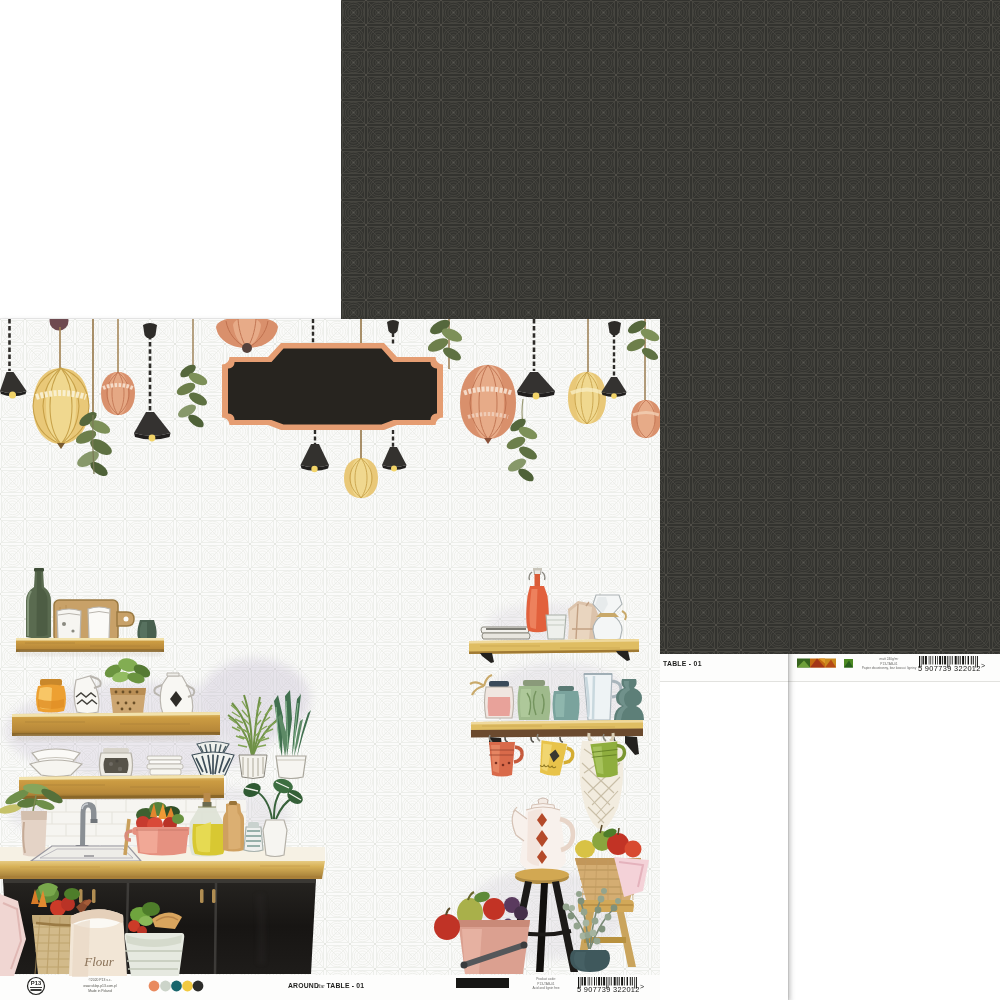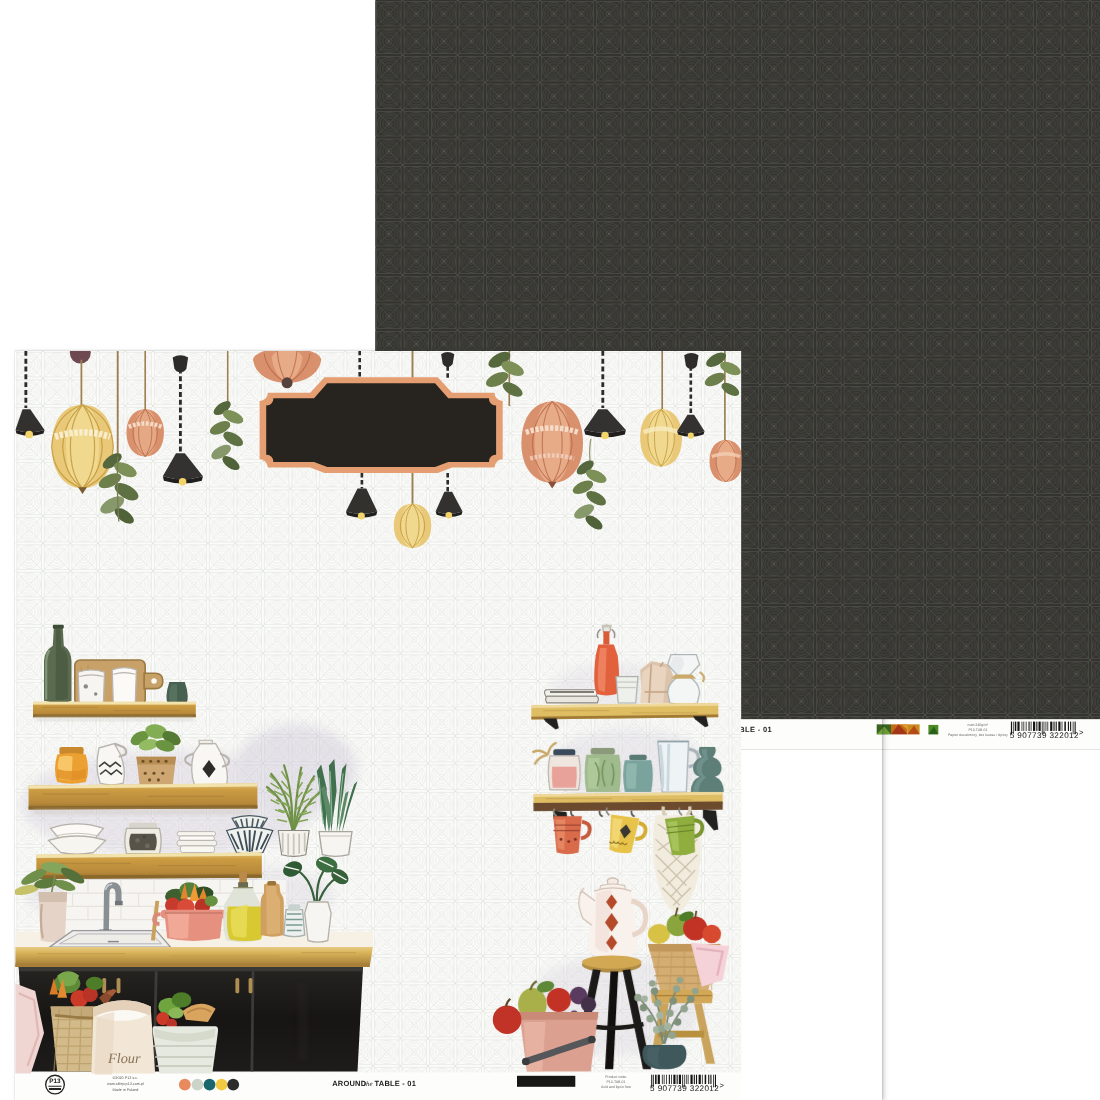--- a/index.html
+++ b/index.html
@@ -81,21 +81,21 @@
 <rect x="629.8" y="656" width="1.0" height="8.5"></rect>
 <rect x="631.8" y="656" width="1.0" height="8.5"></rect>
 <rect x="634.2" y="656" width="0.7" height="11.5"></rect>
 <rect x="635.9" y="656" width="1.0" height="11.5"></rect>
 </g>
 <text x="577" y="671" font-size="7.4" fill="#141412" letter-spacing="0.35">5 907739 322012</text>
 <text x="640" y="668" font-size="7" fill="#141412">&gt;</text>
 </svg>
 </div>
 
-<div class="abs" style="left:14px;top:319px;width:788px;height:681px;box-shadow:0 0 0 1px rgba(80,80,75,0.10), 2px 2px 5px rgba(40,40,40,0.30);">
+<div class="abs" style="left:0;top:319px;width:788px;height:681px;box-shadow:0 0 0 1px rgba(80,80,75,0.10), 2px 2px 5px rgba(40,40,40,0.30);">
 <svg width="660" height="681" viewBox="0 0 660 681" xmlns="http://www.w3.org/2000/svg">
 <defs>
 <pattern id="pl" width="25" height="25" patternUnits="userSpaceOnUse">
   <rect width="25" height="25" fill="#fbfbfa"></rect>
   <g stroke="#e9ebe6" stroke-width="0.75" fill="none">
     <rect x="1.4" y="1.4" width="22.2" height="22.2"></rect>
     <circle cx="12.5" cy="12.5" r="10.3"></circle>
     <circle cx="12.5" cy="12.5" r="8.2"></circle>
     <circle cx="12.5" cy="12.5" r="5.6"></circle>
     <circle cx="12.5" cy="12.5" r="2.9"></circle>

